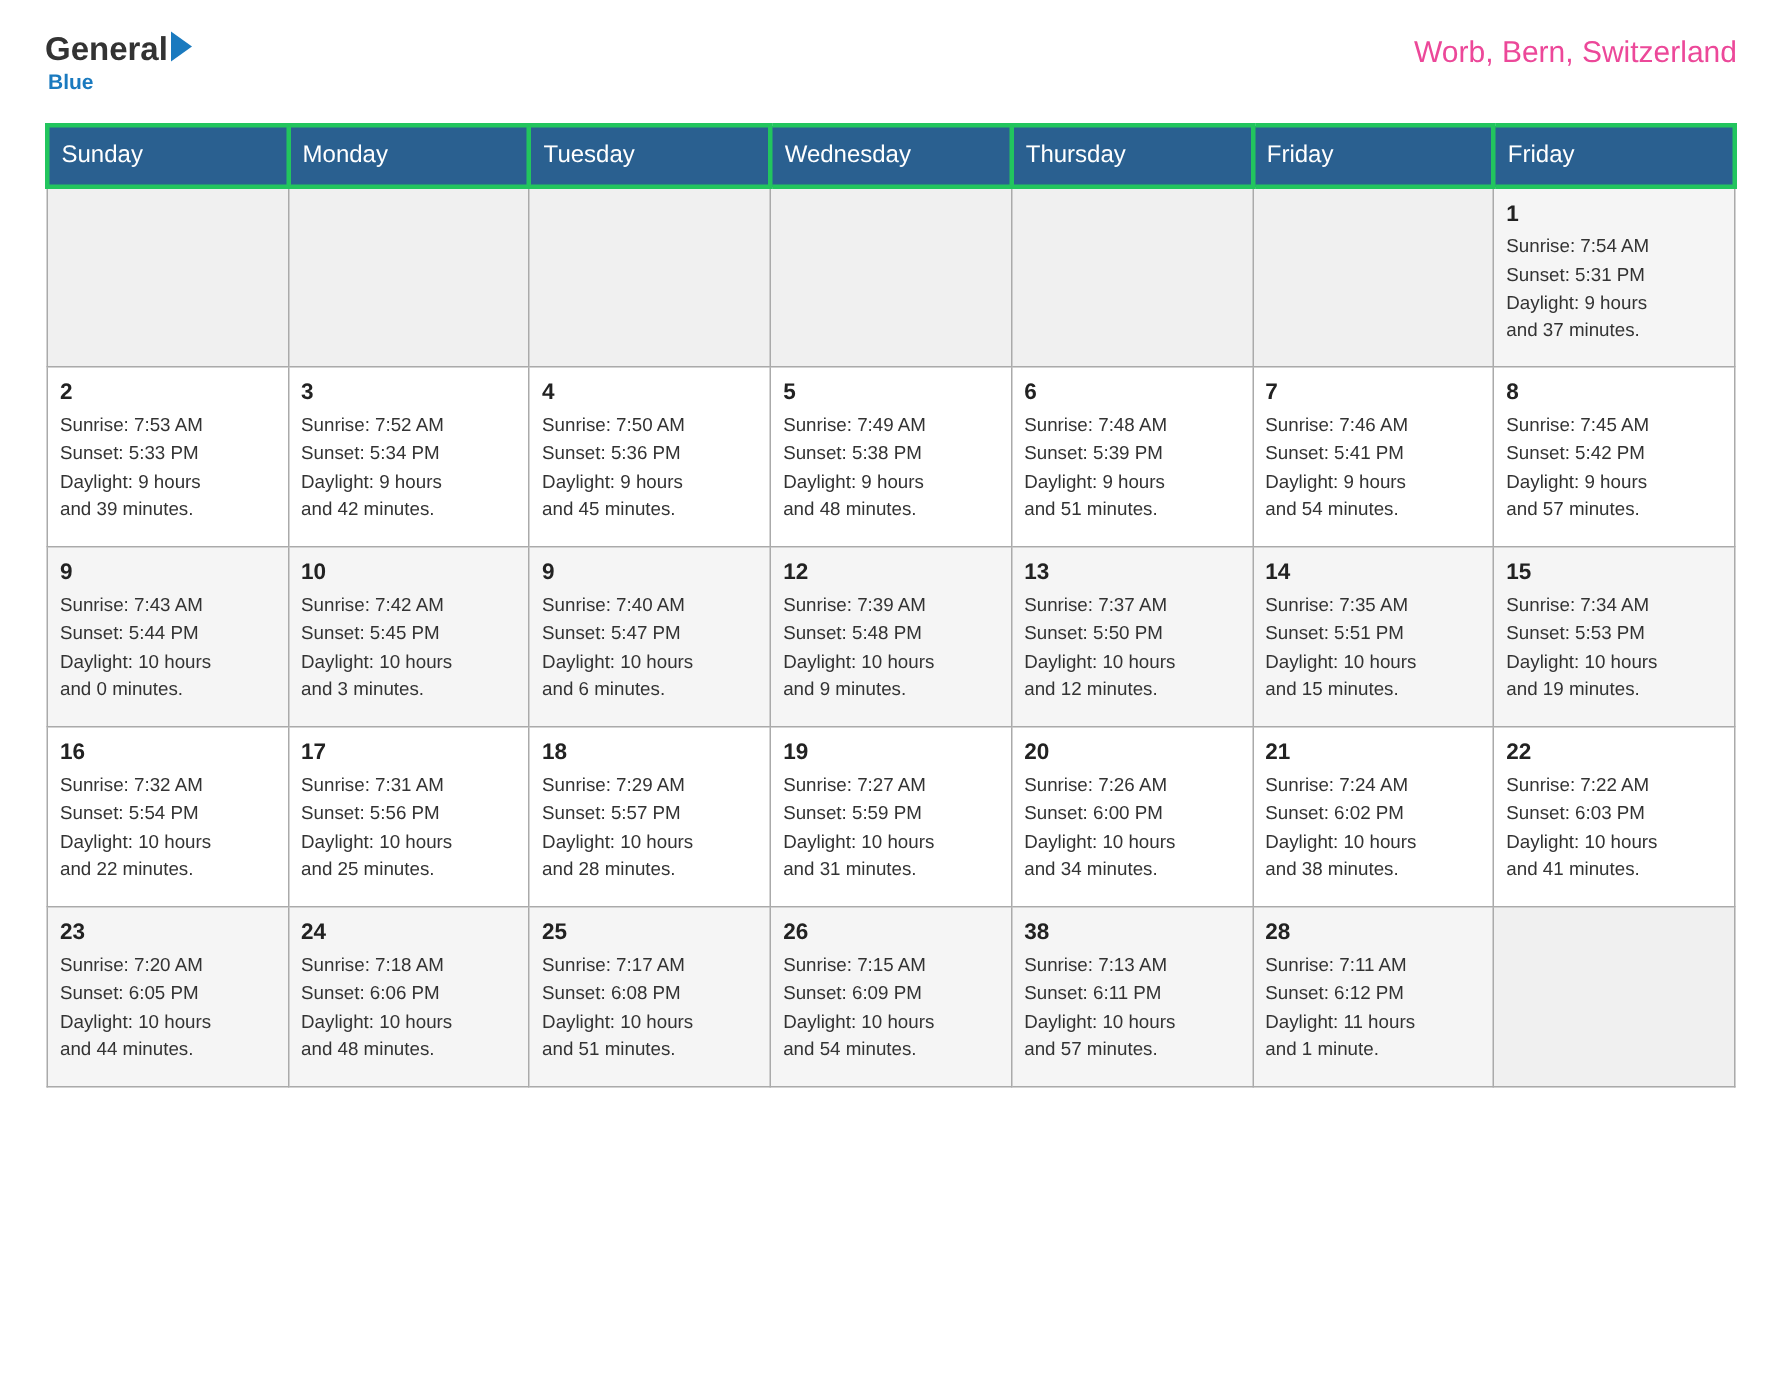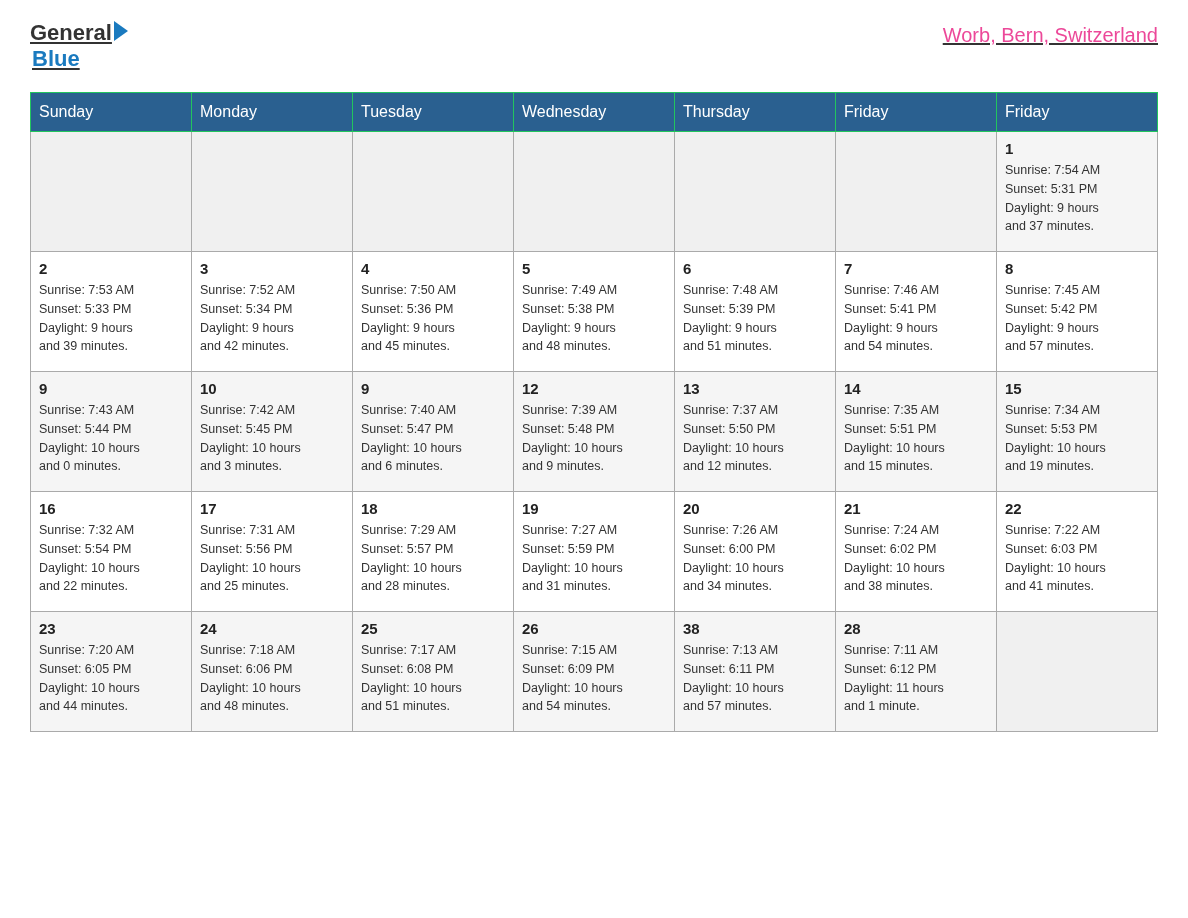--- a/index.html
+++ b/index.html
@@ -9,21 +9,20 @@
       color: #333;
       width: 1188px;
       min-height: 918px;
       padding: 20px 30px;
     }
     .header {
       display: flex;
       justify-content: space-between;
       align-items: flex-start;
       margin-bottom: 20px;
-      text-decoration: underline;
     }
     .logo-arrow {
       width: 0;
       height: 0;
       border-left: 14px solid #1a7abf;
       border-top: 10px solid transparent;
       border-bottom: 10px solid transparent;
       margin-left: 2px;
       margin-top: -4px;
     }
@@ -31,21 +30,21 @@
       display: flex;
       flex-direction: column;
       align-items: flex-start;
     }
     .logo-line1 {
       display: flex;
       align-items: center;
     }
     .logo-line2 {
       color: #1a7abf;
-      font-size: 22px;
+      font-size: 14px;
       font-weight: bold;
       margin-left: 2px;
     }
     .title-section {
       text-align: right;
     }
     .month-title {
       font-size: 48px;
       font-weight: bold;
       color: #222;
@@ -61,21 +60,21 @@
       border-collapse: collapse;
       table-layout: fixed;
     }
     .calendar th {
       background: #2a6090;
       color: #fff;
       padding: 10px 8px;
       font-size: 16px;
       font-weight: normal;
       text-align: left;
-      border: 1px solid #22c55e;
+      border: 3px solid #22c55e;
     }
     .calendar td {
       vertical-align: top;
       border: 1px solid #aaa;
       padding: 8px;
       height: 120px;
       font-size: 13px;
       color: #333;
       background: #fff;
     }

